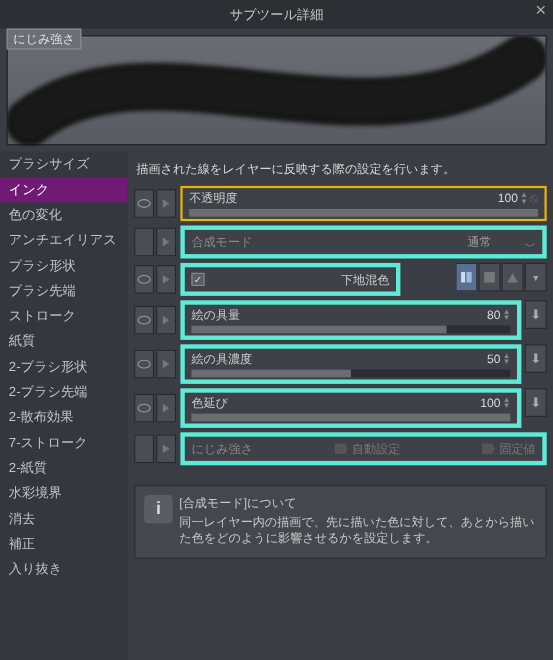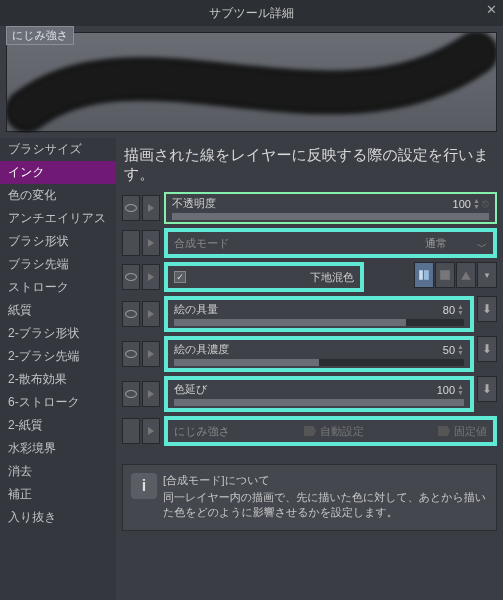--- a/index.html
+++ b/index.html
@@ -54,21 +54,21 @@
   .sidebar .item.selected {
     background: #701a75;
     color: #fff;
   }
   .content {
     flex: 1;
     padding: 4px 6px;
     position: relative;
   }
   .desc {
-    font-size: 15px;
+    font-size: 11px;
     padding: 4px 2px 8px 2px;
     color: #d8d8d8;
   }
   .row {
     display: flex;
     align-items: stretch;
     margin-bottom: 4px;
     min-height: 30px;
   }
   .toggles {
@@ -96,21 +96,21 @@
   .field {
     flex:1;
     display:flex; flex-direction:column;
     justify-content:center;
     padding: 2px 6px;
     background: #3e4248;
     border:4px solid #5eead4;
     position:relative;
   }
   .field.highlight {
-    border:2px solid #86efac;
+    border:2px solid #eab308;
     background:#3e4248;
   }
   .field-top {
     display:flex; justify-content:space-between;
     align-items:center;
     font-size:11px;
     color:#ccc;
   }
   .field.disabled .field-top { color:#888; }
   .value {
@@ -204,21 +204,21 @@
       <div class="item selected">インク</div>
       <div class="item">色の変化</div>
       <div class="item">アンチエイリアス</div>
       <div class="item">ブラシ形状</div>
       <div class="item sub">ブラシ先端</div>
       <div class="item sub">ストローク</div>
       <div class="item sub">紙質</div>
       <div class="item">2-ブラシ形状</div>
       <div class="item sub">2-ブラシ先端</div>
       <div class="item sub">2-散布効果</div>
-      <div class="item sub">6-ストローク</div>
+      <div class="item sub">7-ストローク</div>
       <div class="item sub">2-紙質</div>
       <div class="item">水彩境界</div>
       <div class="item">消去</div>
       <div class="item">補正</div>
       <div class="item">入り抜き</div>
     </div>
 
   <div class="content">
     <div class="desc">描画された線をレイヤーに反映する際の設定を行います。</div>
 

